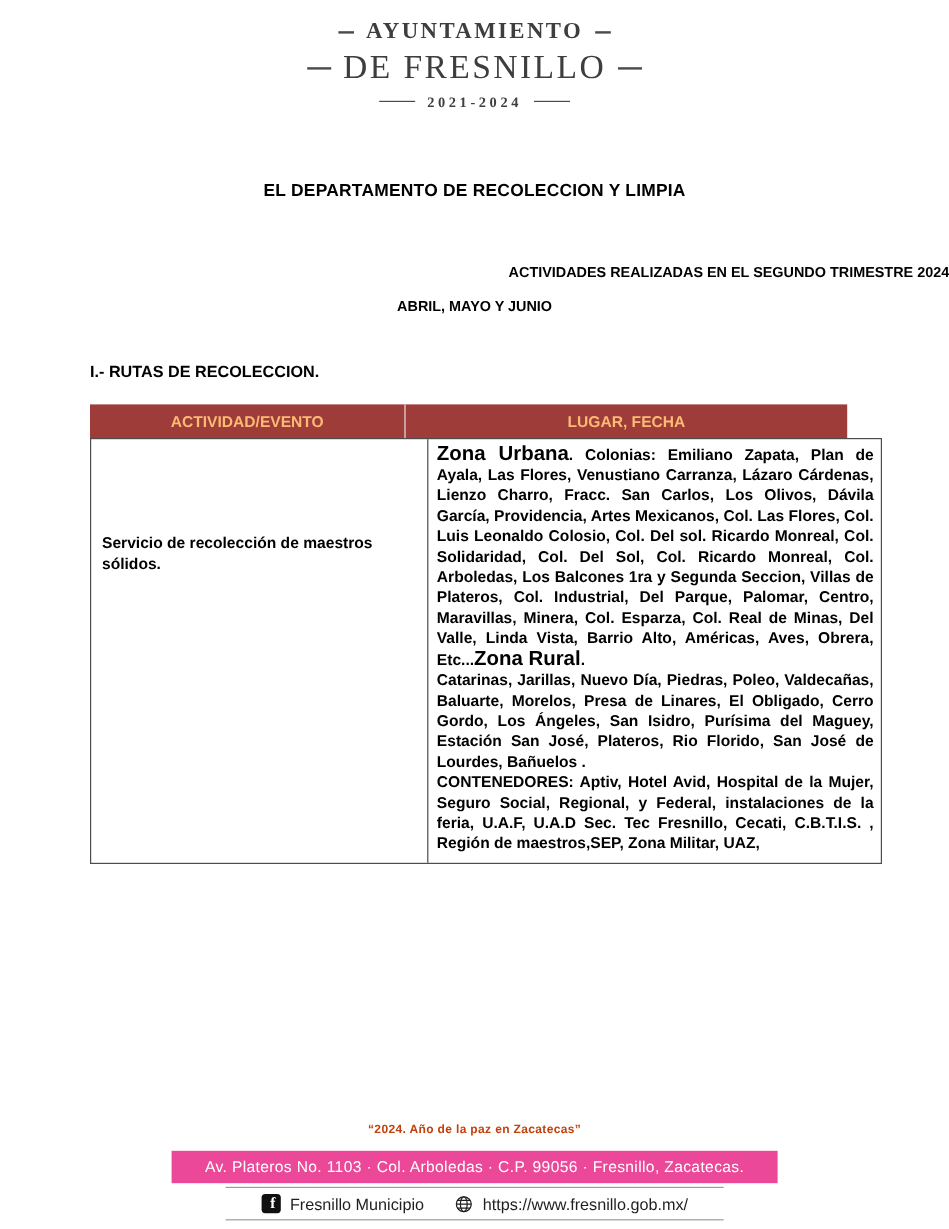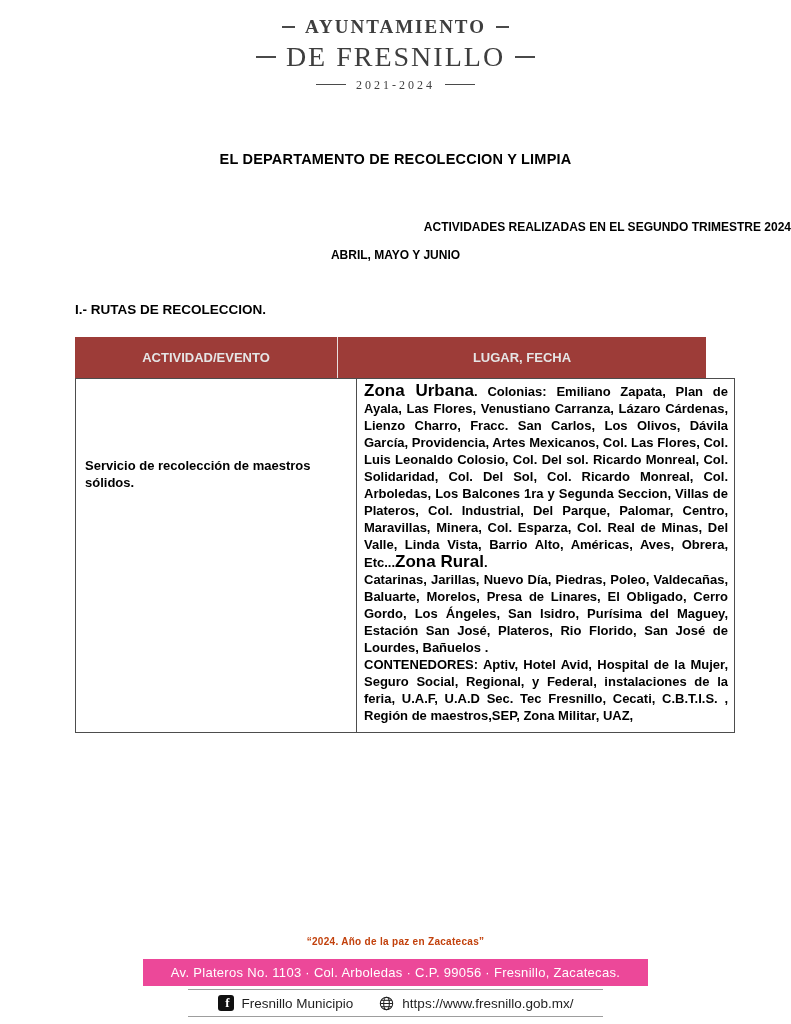--- a/index.html
+++ b/index.html
@@ -23,21 +23,21 @@
     color: #3e3e3e;
     font-family: "Liberation Serif", serif;
   }
   .logo-row { display: flex; align-items: center; gap: 10px; }
   .rule { background: #4a4a4a; height: 2px; }
   .rule.r1 { width: 13px; height: 2px; }
   .rule.r2 { width: 20px; height: 2px; }
   .rule.r3 { width: 30px; height: 1px; }
   .logo-top  { font-size: 19px; font-weight: 700; letter-spacing: 2px; }
   .logo-mid  { font-size: 28px; font-weight: 400; letter-spacing: 2px; margin-top: 1px; }
-  .logo-years{ font-size: 12px; font-weight: 400; letter-spacing: 3px; margin-top: 3px; }
+  .logo-years{ font-size: 12px; font-weight: 700; letter-spacing: 3px; margin-top: 3px; }
   .logo-row + .logo-row { margin-top: 2px; }
 
   
   .doc-title {
     position: absolute; top: 151px; left: 0; right: 0;
     text-align: center; font-size: 14.5px; font-weight: bold; letter-spacing: .2px;
   }
   .doc-sub1 {
     position: absolute; top: 220px; left: 0; right: 0;
     text-align: right; font-size: 12px; font-weight: bold;
@@ -47,22 +47,22 @@
     text-align: center; font-size: 12px; font-weight: bold;
   }
   .section-heading {
     position: absolute; top: 302px; left: 75px;
     font-size: 13.5px; font-weight: bold;
   }
 
   
   .activities-table { position: absolute; top: 337px; left: 75px; width: 658px; }
   .thead {
-    display: flex; width: 631px; height: 41px;
-    background: #9d3c38; color: #e5e5e5; font-weight: bold; font-size: 13px;
+    display: flex; width: 631px; height: 28px;
+    background: #9d3c38; color: #fdba74; font-weight: bold; font-size: 13px;
   }
   .th { display: flex; align-items: center; justify-content: center; }
   .th-activity { width: 262px; border-right: 1px solid #e9dede; }
   .th-location { flex: 1; }
   .tbody {
     display: flex; width: 658px;
     border: 1px solid #4d4d4d;
   }
   .td-activity {
     width: 262px; border-right: 1px solid #4d4d4d;

